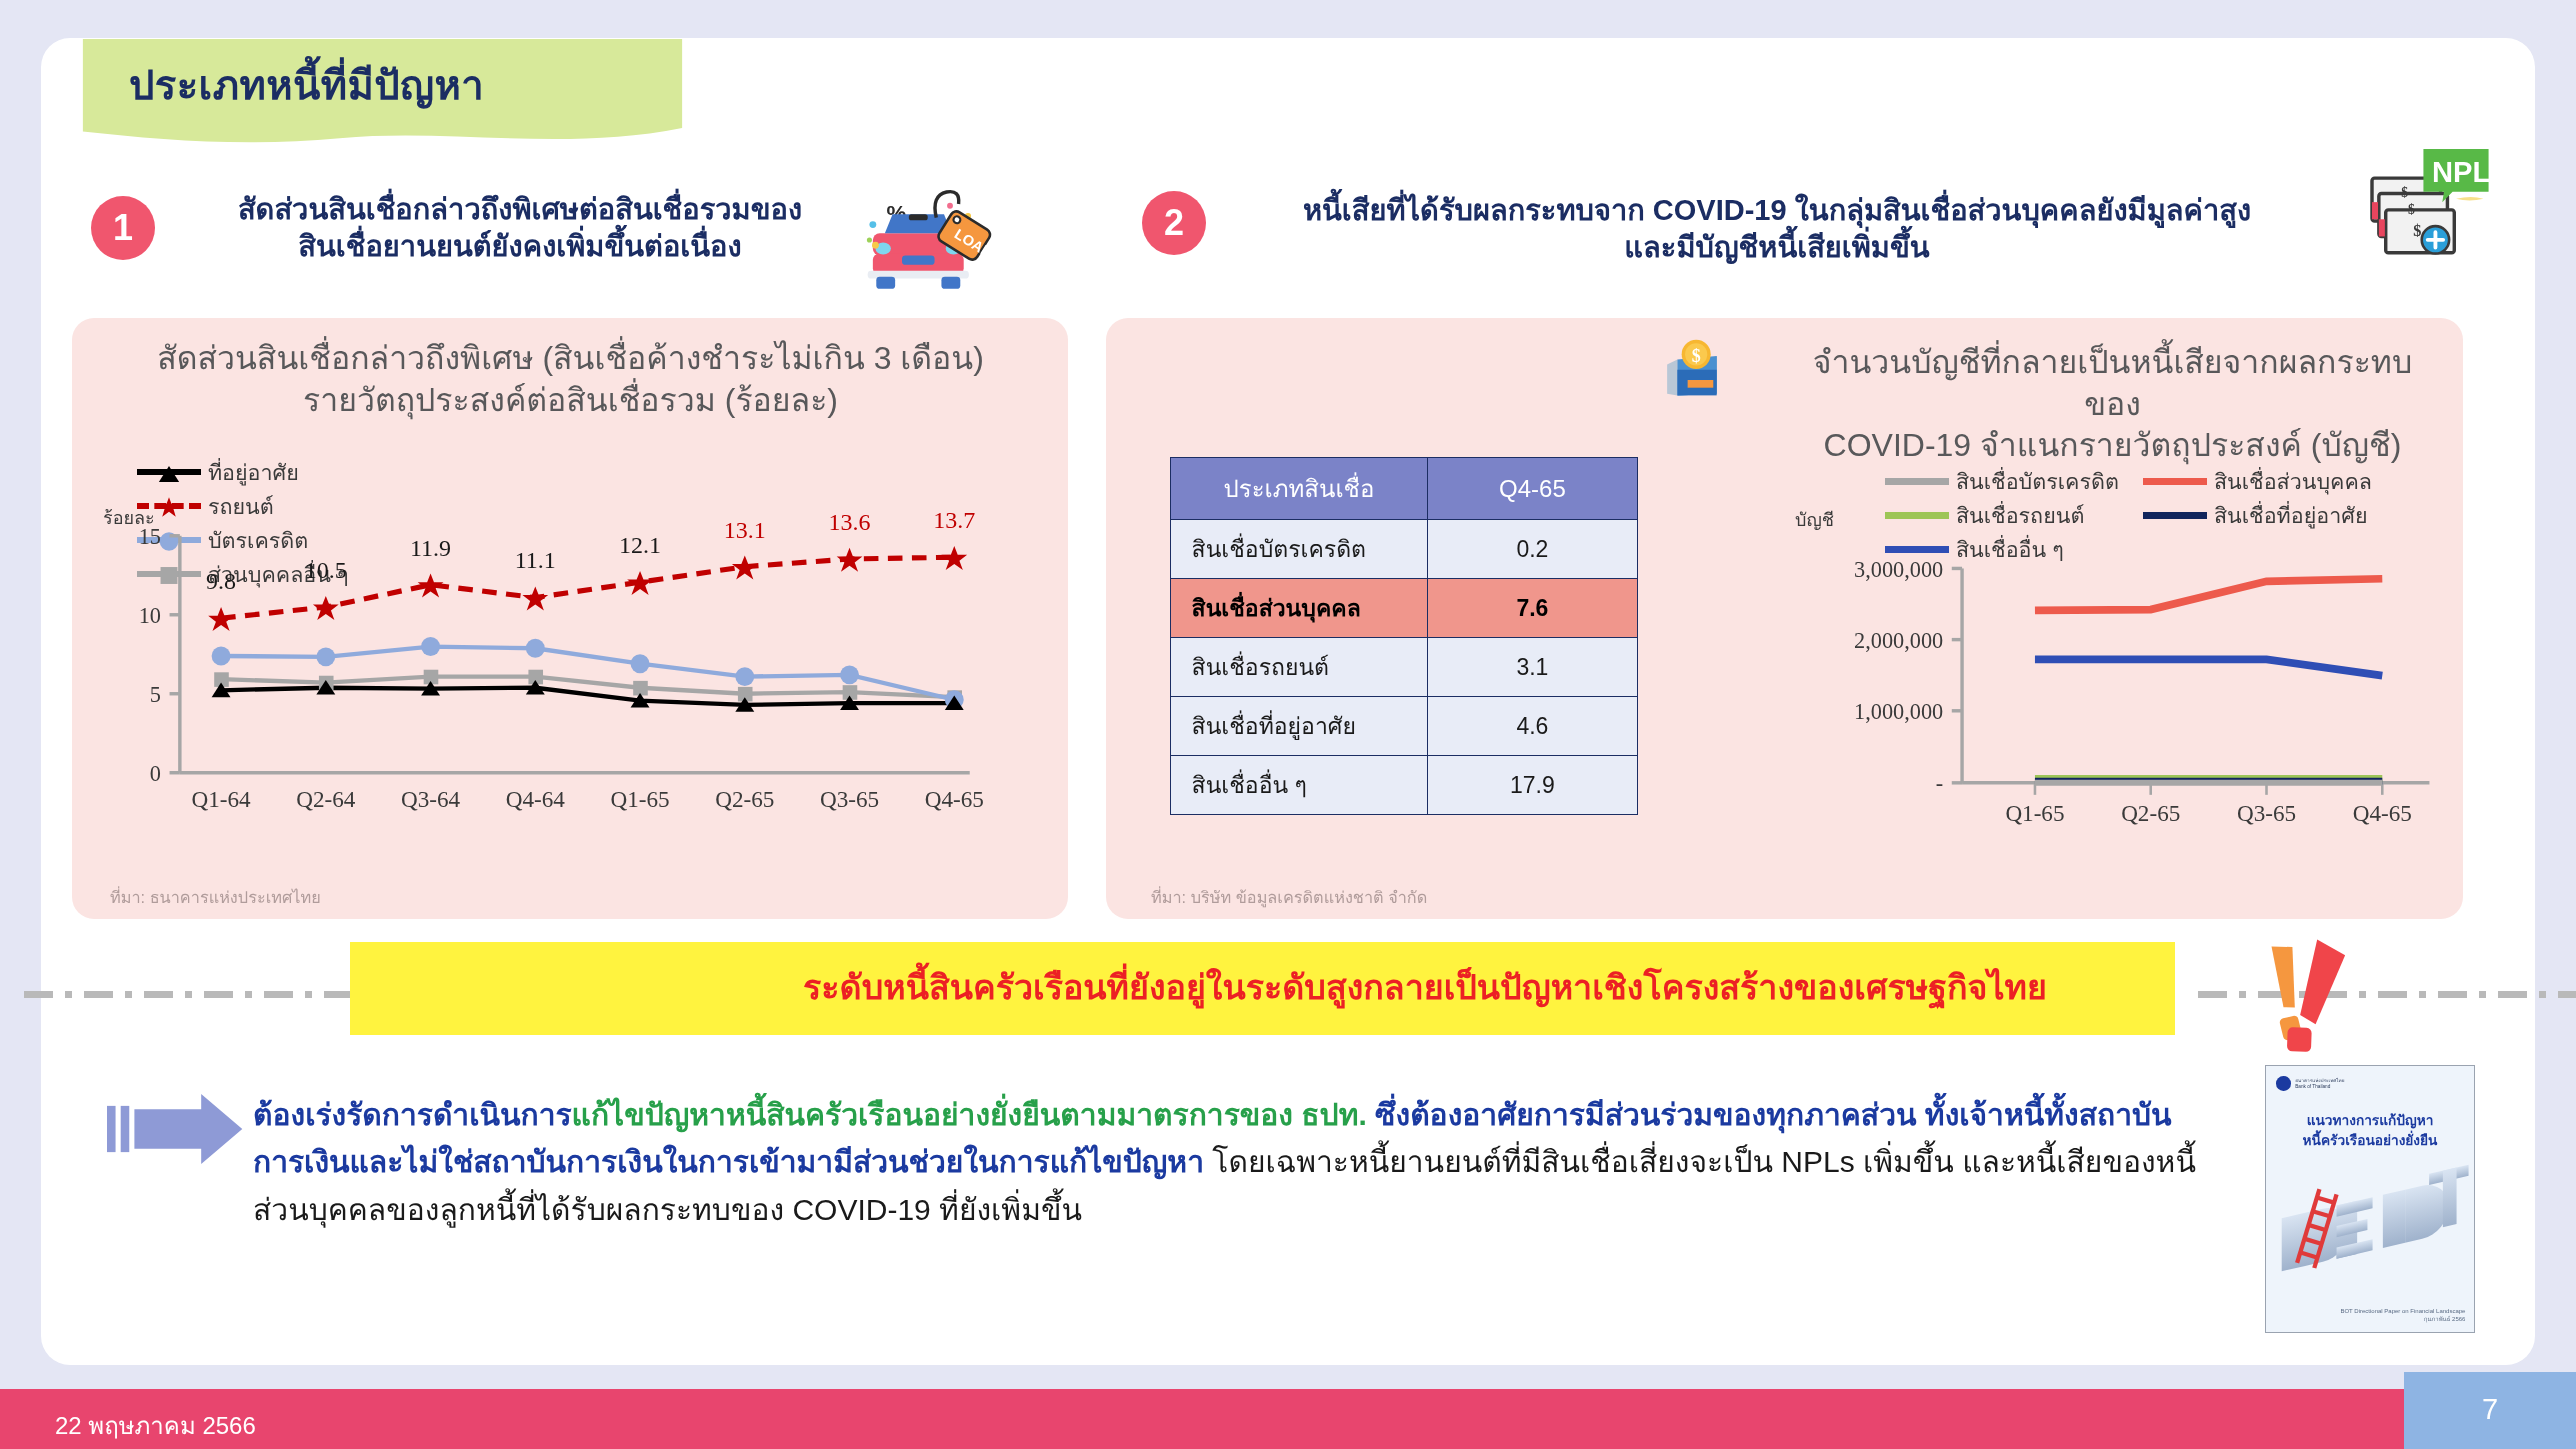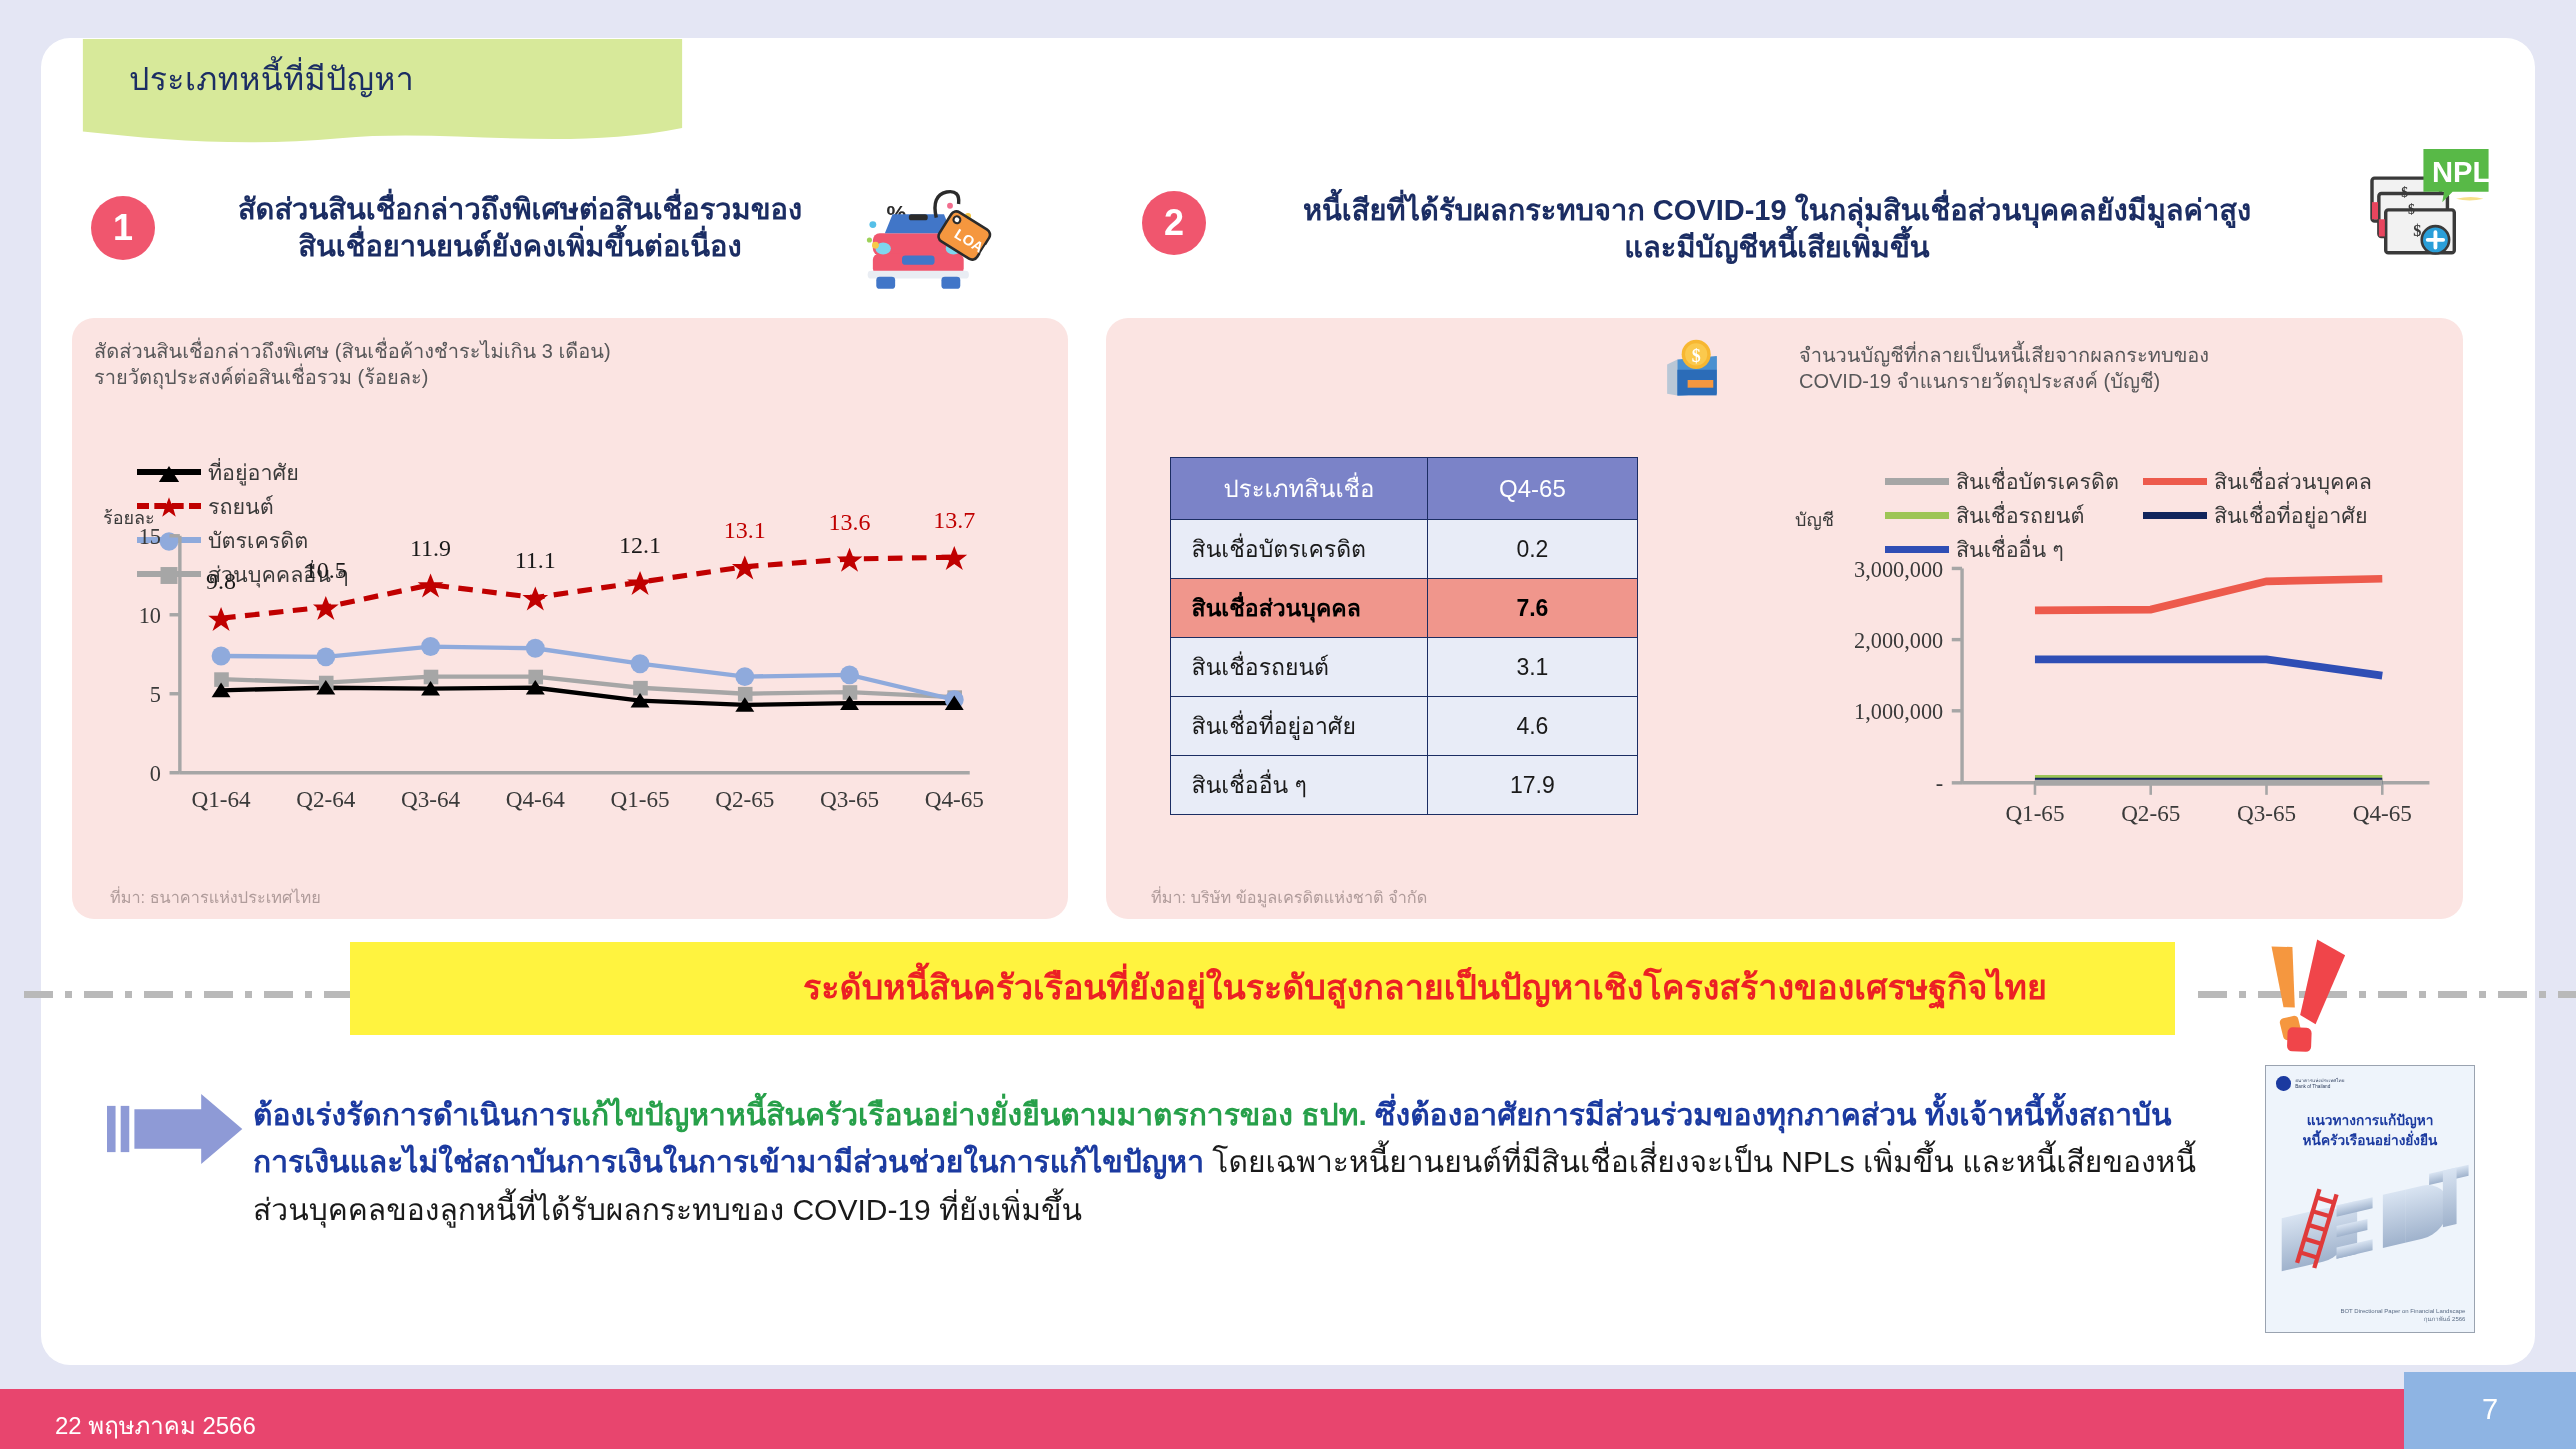--- a/index.html
+++ b/index.html
@@ -15,42 +15,43 @@
   .card{
     position:absolute;left:41px;top:38px;width:2494px;height:1327px;
     background:#ffffff;border-radius:29px;
   }
   .green-wave{
     position:absolute;left:82px;top:39px;width:601px;height:113px;overflow:hidden;
   }
   .green-wave svg{display:block;}
   .slide-title{
     position:absolute;left:129px;top:53px;
-    font-size:32px;font-weight:normal;color:#1b2d63;letter-spacing:0.4px;
+    font-size:40px;font-weight:bold;color:#1b2d63;letter-spacing:0.4px;
     white-space:nowrap;
   }
 
   
   .sec-badge{
     position:absolute;width:64px;height:64px;border-radius:50%;
     background:#f0566e;color:#fff;font-size:36px;font-weight:bold;
     display:flex;align-items:center;justify-content:center;
   }
   .sec-title{
     position:absolute;color:#1b2d63;font-size:29px;font-weight:bold;
     line-height:1.28;text-align:center;
   }
 
   
   .panel{
     position:absolute;background:#fbe4e2;border-radius:22px;
   }
 
   .panel-title{
-    position:absolute;color:#58585a;font-size:20px;line-height:1.3;
+    position:absolute;color:#58585a;font-size:32px;line-height:1.3;
+    text-align:center;
   }
   .source{
     position:absolute;color:#b09c9b;font-size:16.3px;
   }
 
   
   .chart{position:absolute;}
   .chart svg{display:block;overflow:visible;}
   .axis-name{position:absolute;font-size:18px;color:#3a3a3a;}
   .tick{font-size:26px;fill:#3a3a3a;font-family:"Liberation Serif",serif;}

